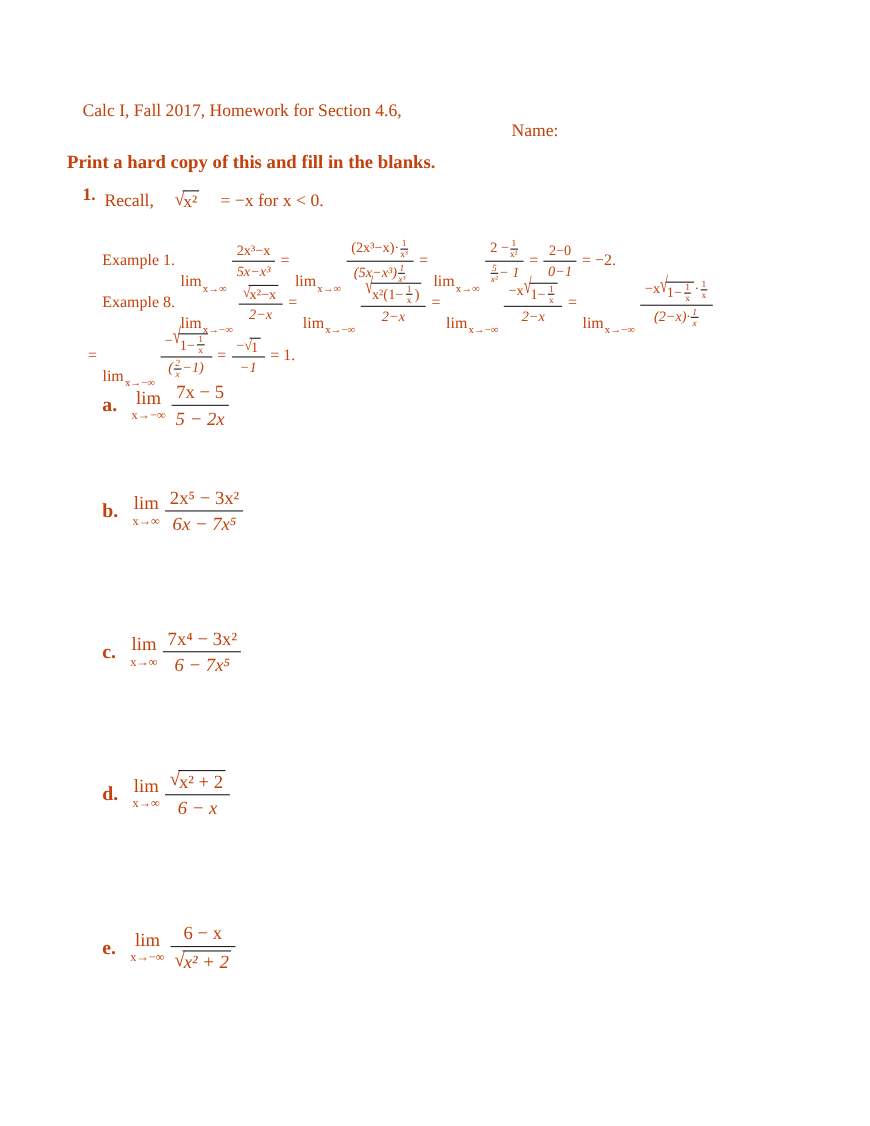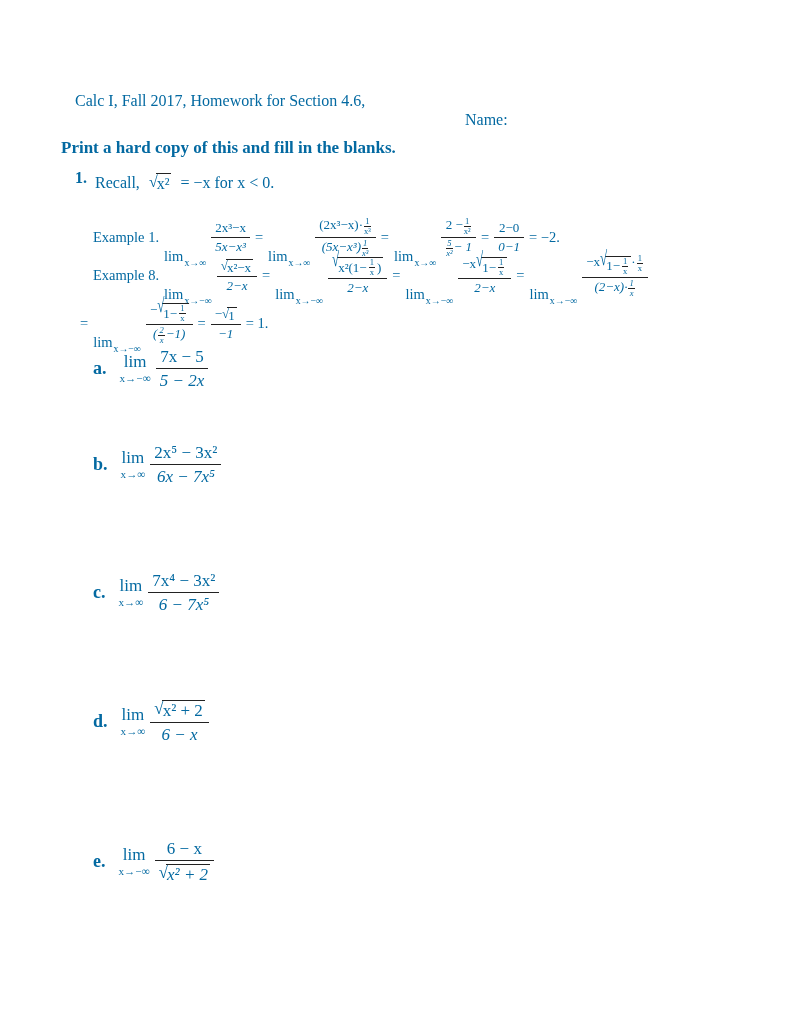--- a/index.html
+++ b/index.html
@@ -2,21 +2,21 @@
 <html><head>
 <meta charset="utf-8">
 <style>
   html,body { margin:0; padding:0; background:#e9e9e9; }
   .page {
     position:relative;
     width:791px; height:1024px;
     margin:0 auto;
     background:#ffffff;
     font-family:"Liberation Serif","DejaVu Serif",serif;
-    color:#0369a1;
+    color:#c2410c;
     font-size:16px;
     overflow:hidden;
   }
   .abs { position:absolute; }
   .bold { font-weight:bold; }
   .mrow { display:flex; align-items:center; gap:5px; white-space:nowrap; }
 
   
   .frac { display:inline-block; text-align:center; vertical-align:middle; line-height:1.25; }
   .frac > .num { display:block; border-bottom:1px solid #222; padding:0 4px 1px; }
@@ -40,21 +40,21 @@
   .sqrt .rc { border-top:1px solid #222; padding:0 2px 0 1px; margin-left:-2px; line-height:1.2; display:inline-flex; align-items:center; gap:1px; }
   .sqrt.tall .rad { transform:scaleY(1.55); transform-origin:center bottom; }
 
   .ex { font-size:14.5px; }
   .ex .frac { font-size:13px; }
   .prob { font-size:17px; }
   .prob .plabel { font-size:18px; font-weight:bold; margin-right:8px; }
   .heading { font-size:17px; }
   .item-row { display:flex; }
   .item-num { width:20px; font-weight:bold; }
-  .recall-row { display:flex; align-items:center; gap:9px; margin-top:4px; }
+  .recall-row { display:flex; align-items:center; gap:19px; margin-top:4px; }
 </style>
 </head>
 <body>
 
 <div class="page">
 
   <div class="abs" style="top:92px;left:75px;">
     <span>Calc I, Fall 2017, Homework for Section 4.6,</span>
   </div>
   <div class="abs" style="top:92px;left:465px;margin-top:19px;">Name:</div>

